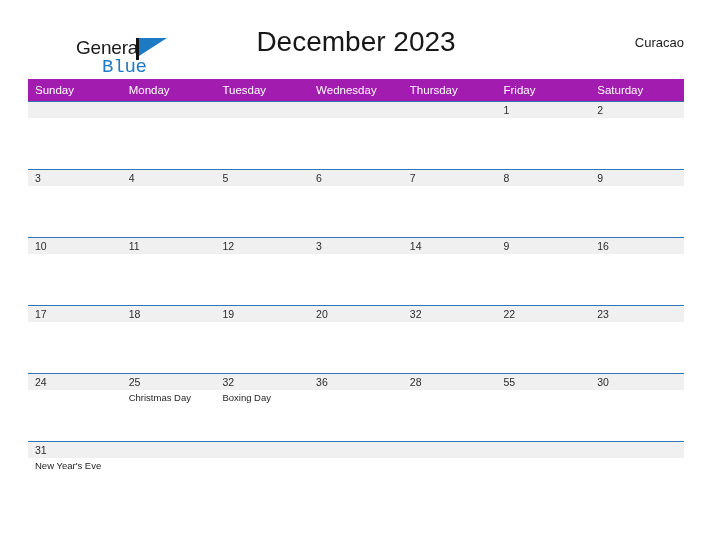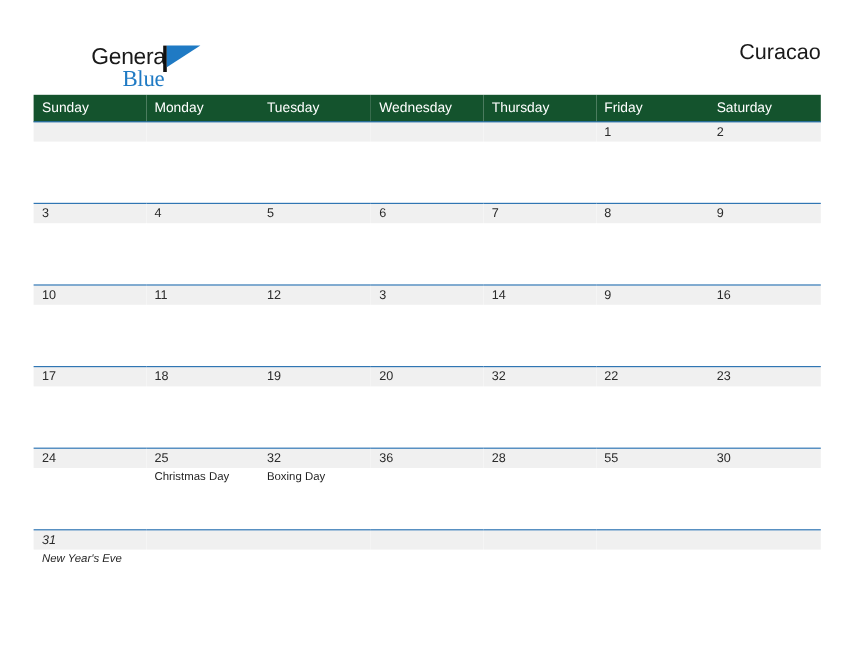--- a/index.html
+++ b/index.html
@@ -40,21 +40,21 @@
     font-family: "Liberation Sans", sans-serif;
     letter-spacing: -0.2px;
     line-height: 22px;
   }
   .brand-blue {
     position: absolute;
     left: 26px;
     top: 19px;
     font-size: 19px;
     color: #1f7ac4;
-    font-family: Liberation Serif, serif;
+    font-family: Liberation Mono, monospace;
     letter-spacing: -0.2px;
     line-height: 22px;
   }
   .brand-flag {
     position: absolute;
     left: 60px;
     top: 1px;
     width: 32px;
     height: 22px;
   }
@@ -86,38 +86,38 @@
     font-weight: normal;
     color: #171717;
     line-height: 40px;
     margin: 0;
   }
 
   .cal-locale {
     position: absolute;
     right: 0;
     top: 12px;
-    font-size: 18px;
+    font-size: 13px;
     color: #1a1a1a;
     line-height: 18px;
   }
 
   
   .cal-wrap {
     margin: 7px 28px 0 28px;
   }
 
   .cal-table {
     width: 656px;
     border-collapse: collapse;
     table-layout: fixed;
   }
 
   .cal-head th {
-    background: #14532d;
+    background: #a21caf;
     color: #ffffff;
     font-size: 11.5px;
     font-weight: normal;
     text-align: left;
     padding: 5px 0 5px 7px;
     height: 12px;
     line-height: 12px;
   }
 
   
@@ -155,37 +155,37 @@
   .event {
     font-size: 9.5px;
     line-height: 13px;
     color: #1f1f1f;
     white-space: nowrap;
   }
 
   
   .week-row.last-week .day-cell {
     height: 60px;
-    font-style: italic;
   }
 </style>
 </head>
 <body>
 
 <div class="page-header">
 
   <div class="brand">
     <span class="brand-general">General</span>
     <span class="brand-flag">
       <span class="pole"></span>
       <span class="sail"></span>
     </span>
     <span class="brand-blue">Blue</span>
   </div>
 
+  <h1 class="cal-title">December 2023</h1>
 
   <div class="cal-locale">Curacao</div>
 </div>
 
 <div class="cal-wrap">
   <table class="cal-table">
     <thead>
       <tr class="cal-head" id="weekday-header-row">
           <th>Sunday</th>
           <th>Monday</th>

